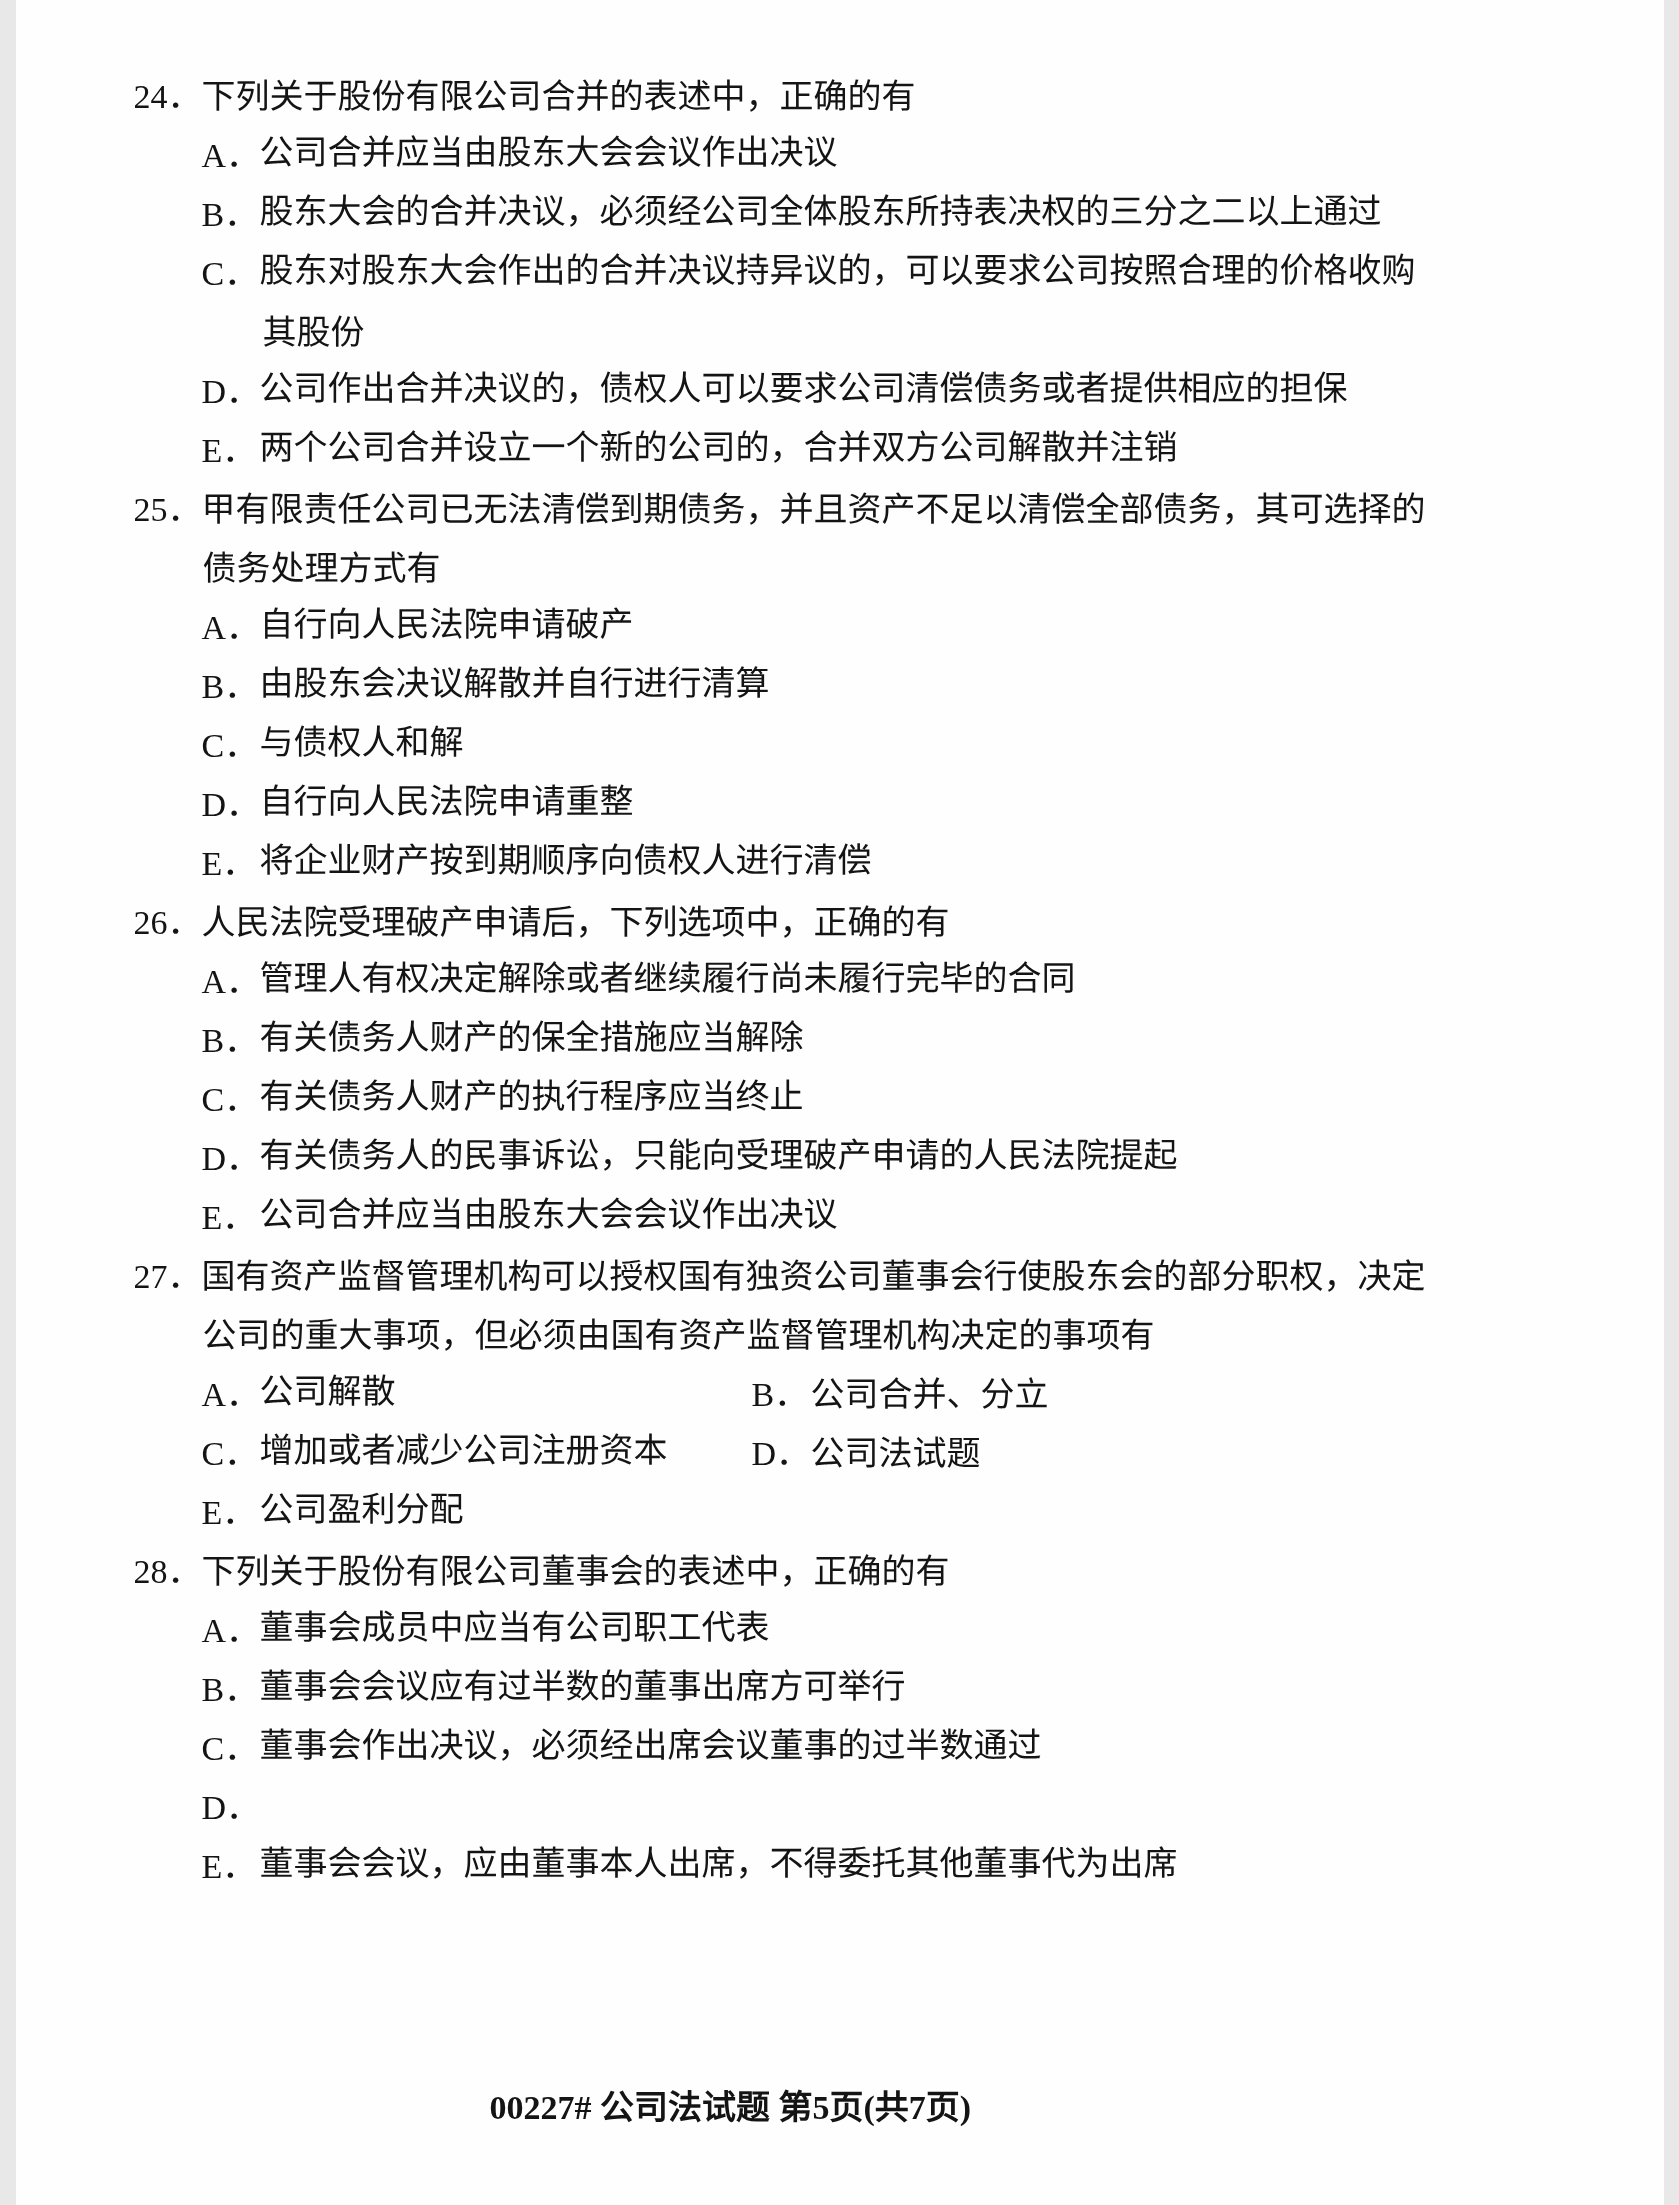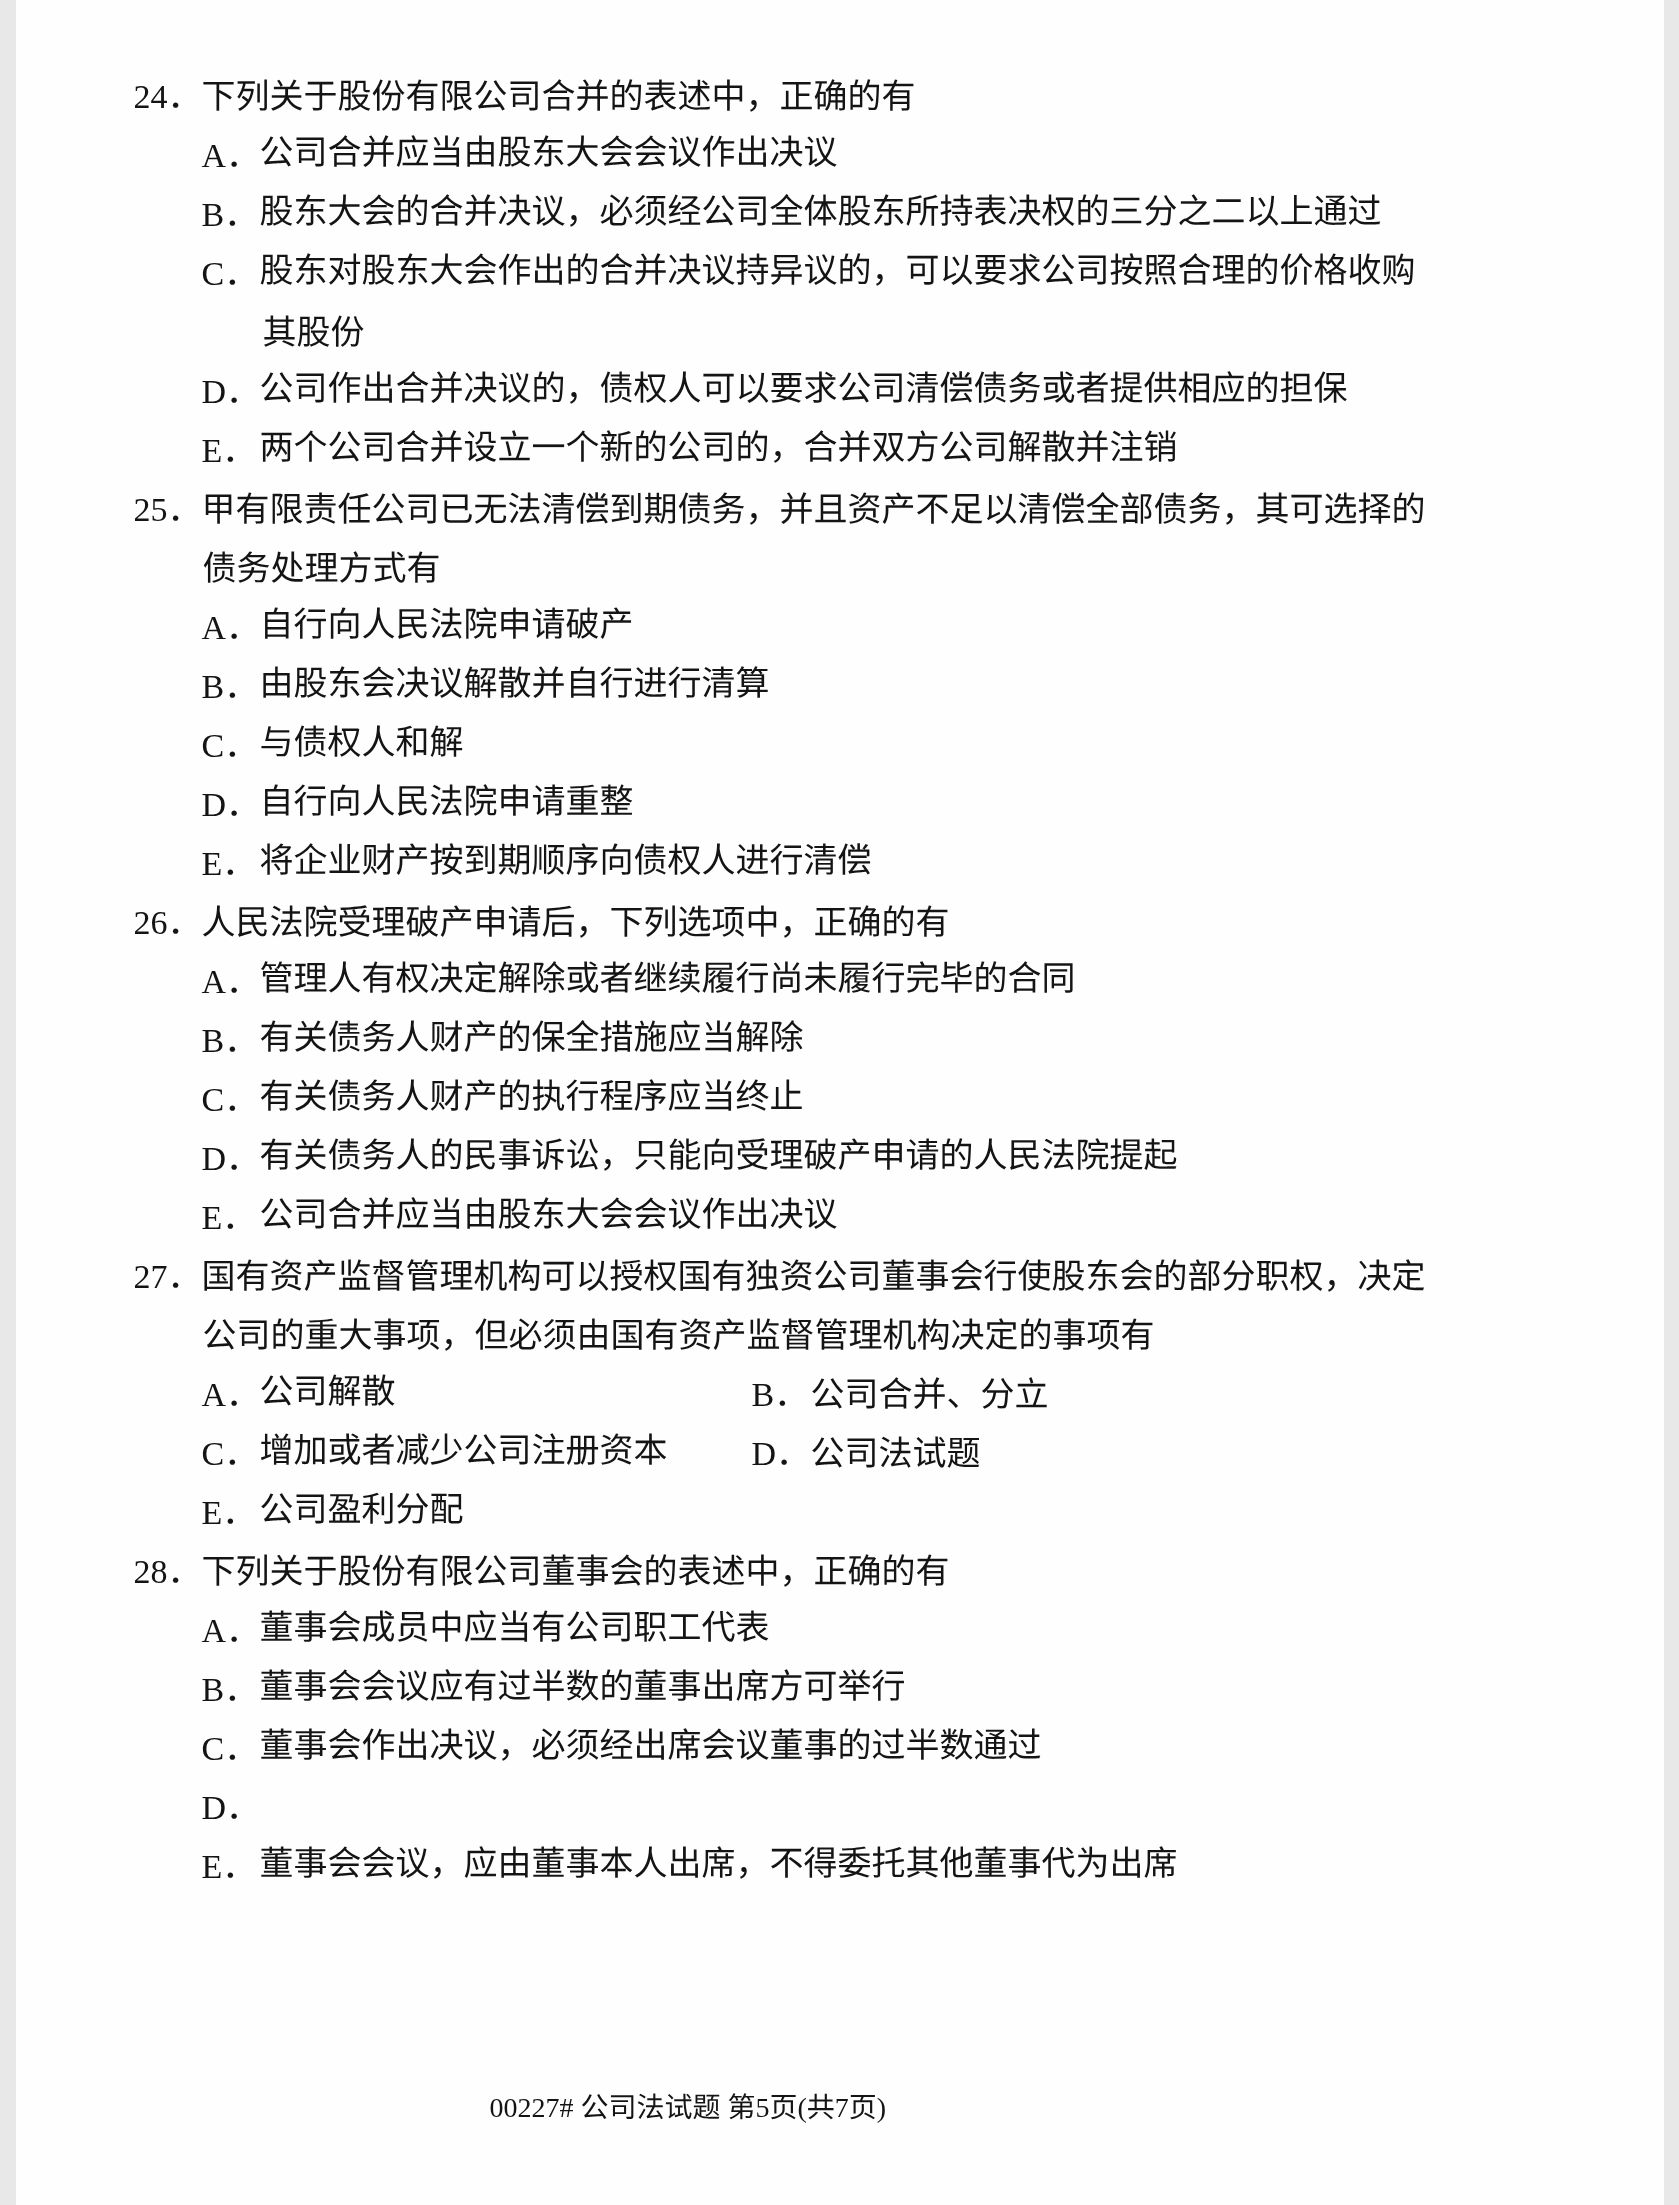--- a/index.html
+++ b/index.html
@@ -37,22 +37,23 @@
   .otext  { position: absolute; left: 244px; font-family: Liberation Mono, monospace; }
   .ocont  { position: absolute; left: 247px; }
   .olabel2 { position: absolute; left: 736px; }
   .otext2  { position: absolute; left: 795px; }
   .footer {
     position: absolute;
     top: 2083px;
     left: 474px;
     height: 49px;
     line-height: 49px;
-    font-size: 28px;
+    font-size: 34px;
     white-space: nowrap;
+    font-weight: bold;
   }
 </style>
 </head>
 <body>
 
 <div class="page">
   <div class="content">
 
     <div class="line">
       <span class="qnum">24．</span>

